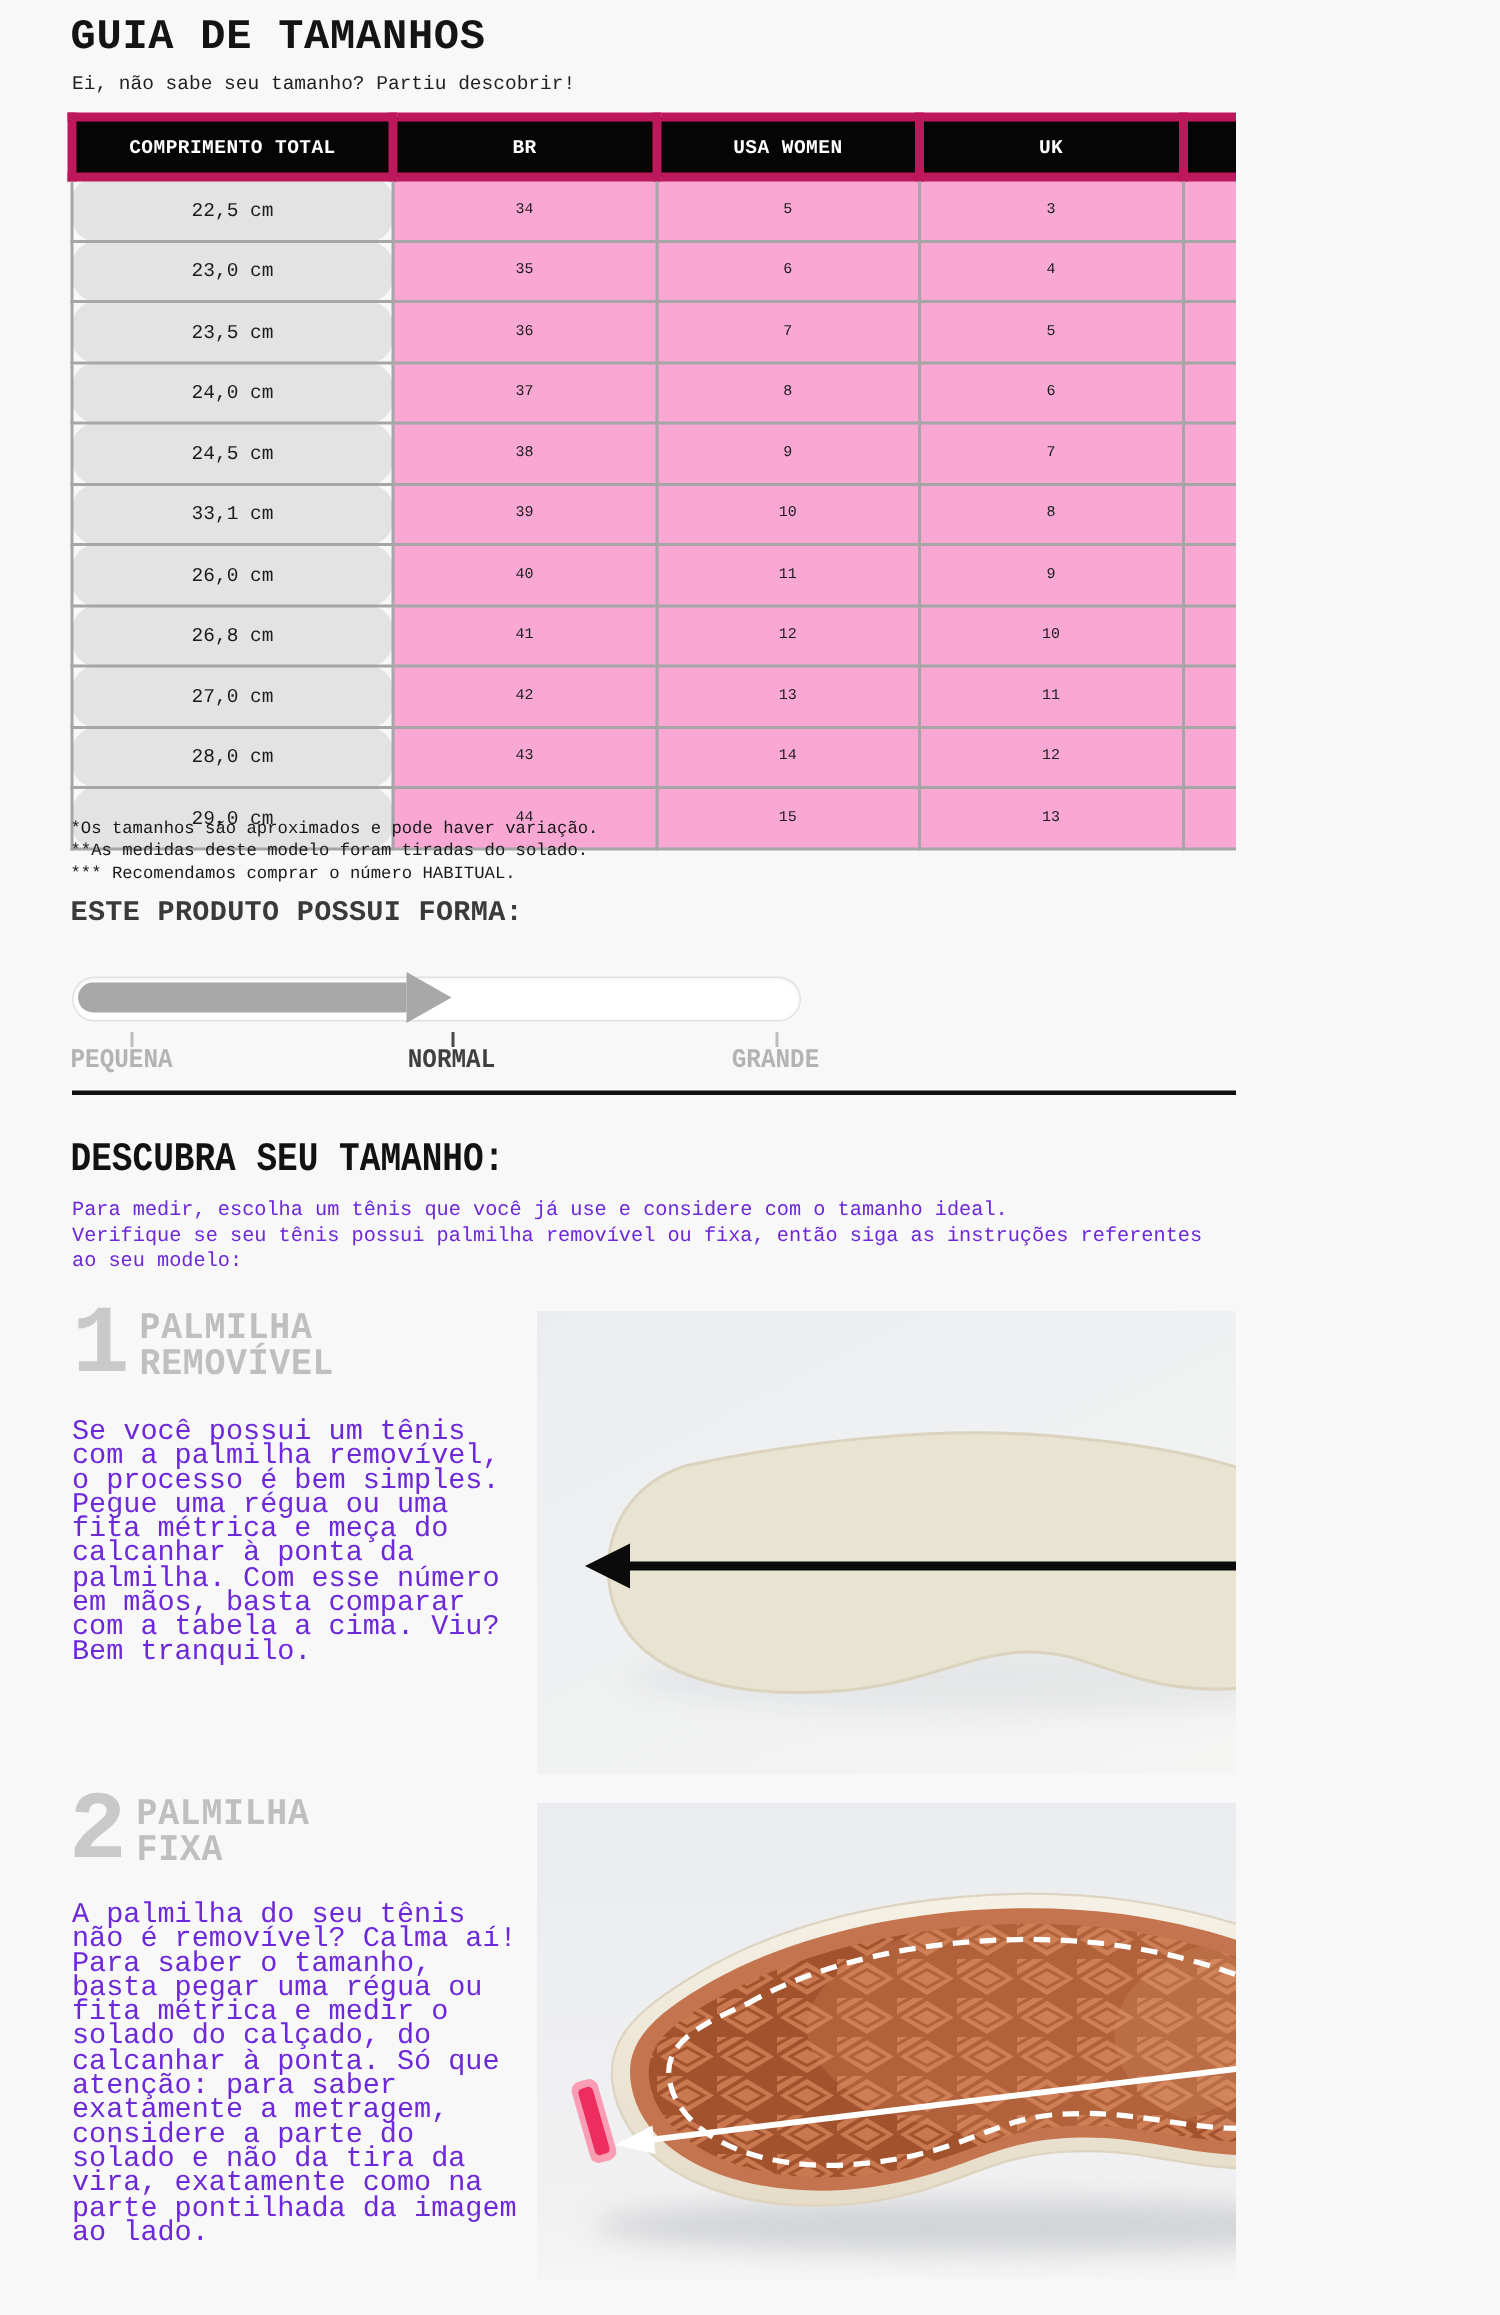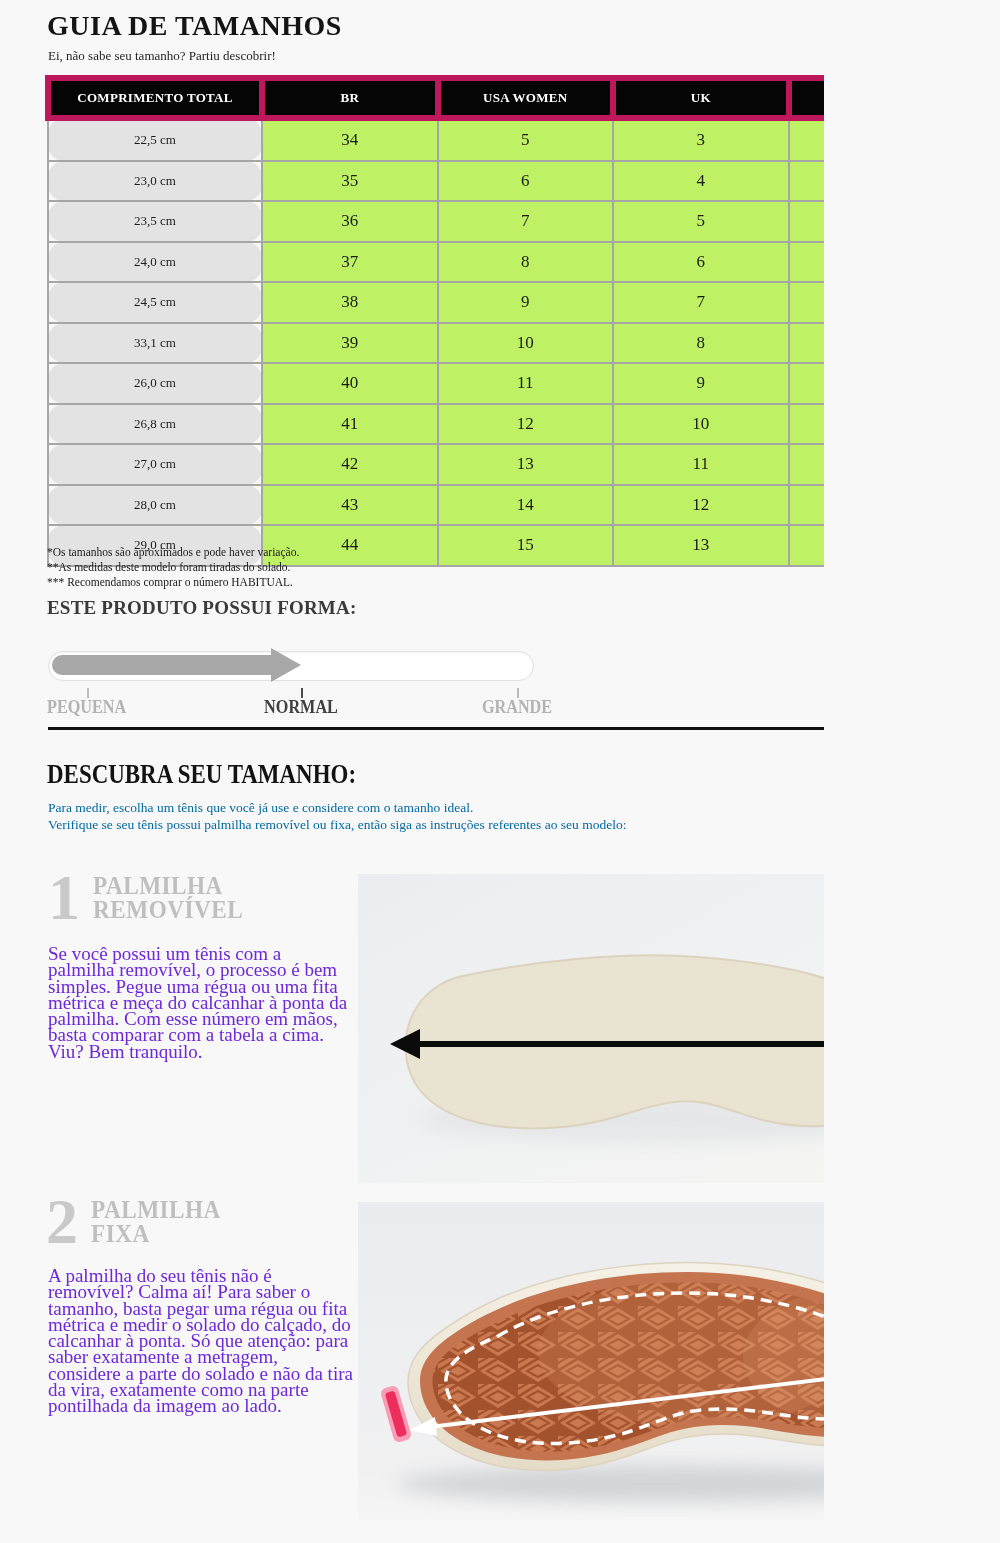--- a/index.html
+++ b/index.html
@@ -1,29 +1,29 @@
 <!DOCTYPE html>
 <html><head>
 <meta charset="utf-8">
 <style>
   html,body{margin:0;padding:0;background:#f8f8f8;}
   .page{position:relative;width:824px;height:1543px;background:#f8f8f8;overflow:hidden;
-        font-family:Liberation Serif, serif;color:#1a1a1a;}
+        font-family:Liberation Mono, monospace;color:#1a1a1a;}
 
   h1.title{position:absolute;left:47px;top:10px;margin:0;font-size:28px;font-weight:bold;
            letter-spacing:.5px;color:#141414;}
   .subtitle{position:absolute;left:48px;top:48px;font-size:13px;color:#1f1f1f;}
 
   table.size-table{position:absolute;left:45px;top:75px;width:922px;border-collapse:collapse;
                    table-layout:fixed;}
   table.size-table col.c0{width:214px;}
   table.size-table th{background:#050505;color:#fff;font-size:13px;font-weight:bold;
                       height:32px;border:6px solid #be185d;text-align:center;letter-spacing:.3px;}
   table.size-table td{height:36.5px;border:2px solid #a6a6a6;text-align:center;
-                      font-size:17px;color:#1c1c1c;background:#bef264;}
+                      font-size:10px;color:#1c1c1c;background:#f9a8d4;}
   table.size-table td:first-child{background:#e3e3e3;font-size:13px;border-radius:16px;}
 
   .notes{position:absolute;left:47px;top:513px;margin-top:32px;}
   .note{font-size:11.5px;line-height:15px;color:#191919;}
 
   .forma-heading{position:absolute;left:47px;top:597px;margin:0;font-size:19px;
                  font-weight:bold;color:#3a3a3a;letter-spacing:.2px;}
 
   .slider{position:absolute;left:48px;top:651px;width:484px;height:28px;}
   .slider .track{position:absolute;left:0;top:0;width:100%;height:100%;background:#fff;
@@ -41,21 +41,21 @@
   .slabel{position:absolute;top:697px;font-size:18px;font-weight:bold;color:#b3b3b3;
           white-space:nowrap;transform:scaleX(.9);transform-origin:left top;}
   .slabel.l1{left:47px;}
   .slabel.l2{left:301px;color:#3f3f3f;transform:translateX(-50%) scaleX(.9);transform-origin:center top;}
   .slabel.l3{left:517px;transform:translateX(-50%) scaleX(.9);transform-origin:center top;}
 
   .divider{position:absolute;left:48px;top:727px;width:908px;height:3px;background:#0f0f0f;}
 
   .descubra{position:absolute;left:47px;top:759px;margin:0;font-size:27px;font-weight:bold;
             color:#121212;white-space:nowrap;transform:scaleX(.85);transform-origin:left top;}
-  .intro{position:absolute;left:48px;top:799px;font-size:13.5px;line-height:17px;color:#0369a1;}
+  .intro{position:absolute;left:48px;top:799px;font-size:13.5px;line-height:17px;color:#6d28d9;}
 
   .step{position:absolute;width:280px;}
   .step .step-num{position:absolute;left:0;top:-6px;font-size:64px;line-height:60px;
                   font-weight:bold;color:#c9c9c9;}
   .step .step-title{margin-left:45px;font-size:25px;line-height:24px;font-weight:bold;
                     color:#bfbfbf;letter-spacing:.5px;transform:scaleX(.93);transform-origin:left top;}
   .step .step-title span{display:block;}
   .step1{left:48px;top:874px;}
   .step2{left:46px;top:1198px;}
   .step-body{position:absolute;margin:0;font-size:19px;line-height:16.3px;color:#6d28d9;}

